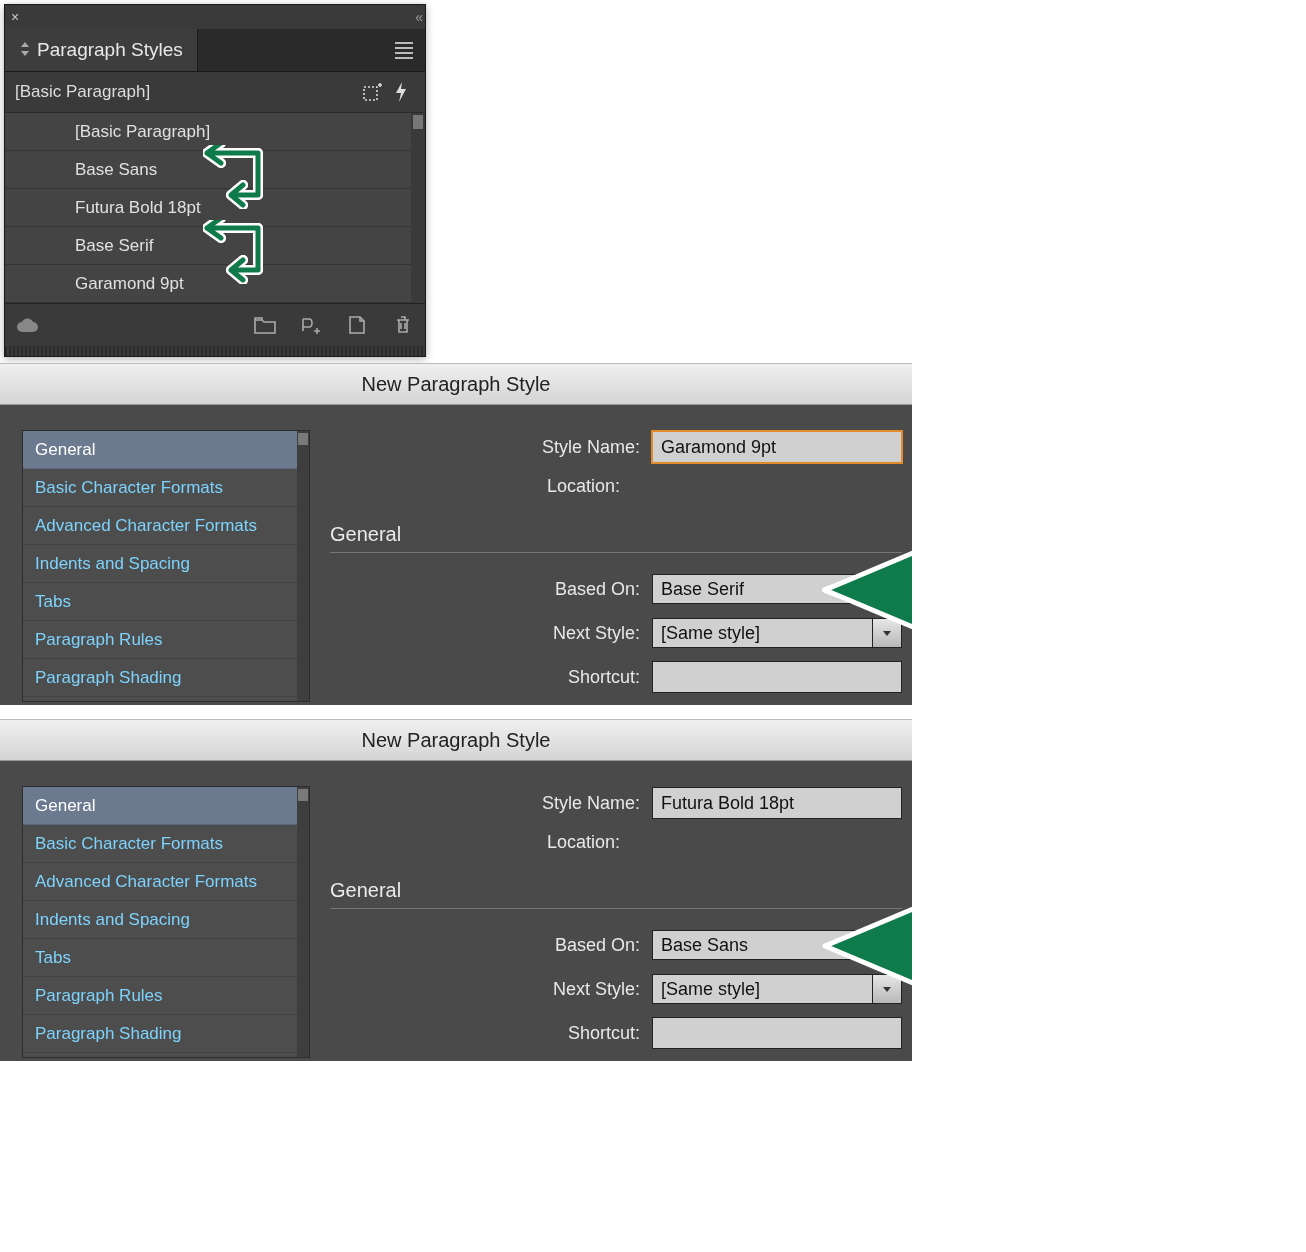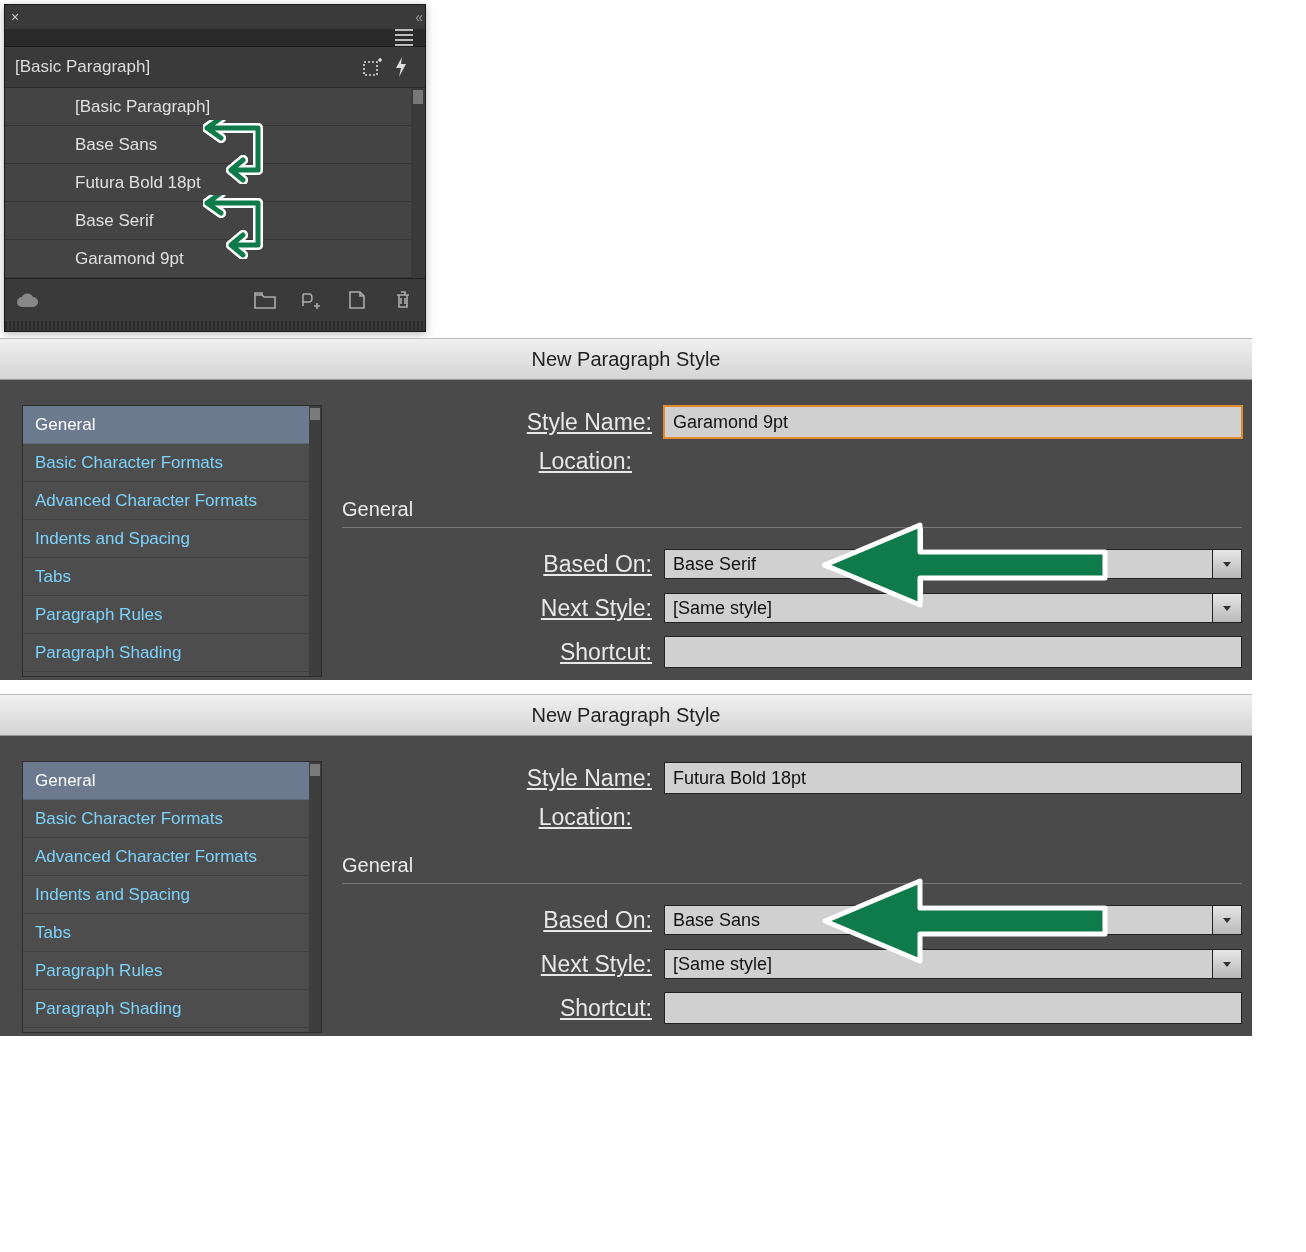--- a/index.html
+++ b/index.html
@@ -114,21 +114,21 @@
     background-size:4px 4px;
     background-position:center;
   }
   
   .callout-arrow {
     position:absolute;
     pointer-events:none;
     filter: drop-shadow(0 0 0 #fff);
   }
   
-  .dialog-wrap { width:1252px; margin-top:6px; position:relative; }
+  .dialog-wrap { width:912px; margin-top:6px; position:relative; }
   .dialog-titlebar {
     height:40px;
     background:linear-gradient(#f0f0f0,#d4d4d4);
     border-top:1px solid #bbb;
     border-bottom:1px solid #999;
     display:flex;
     align-items:center;
     justify-content:center;
     font-size:20px;
     color:#222;
@@ -183,23 +183,22 @@
   }
   .form-row {
     display:flex;
     align-items:center;
     height:44px;
   }
   .form-label {
     width:310px;
     text-align:right;
     padding-right:12px;
-    font-size:23px;
+    font-size:18px;
     color:#e8e8e8;
-    text-decoration:underline;
   }
   .form-input {
     flex:1;
     height:30px;
     background:#d0d0d0;
     border:1px solid #222;
     padding:0 8px;
     font-size:18px;
     font-family:inherit;
     color:#111;
@@ -253,20 +252,28 @@
 </style>
 </head>
 <body>
 
 <div class="panel" style="margin:4px 0 0 4px;">
   <div class="panel-top">
     <span class="close">×</span>
     <span class="collapse">«</span>
   </div>
   <div class="panel-tabs">
+    <div class="panel-tab">
+      <span class="sort-icon">
+        <svg width="12" height="14" viewBox="0 0 12 14">
+            <path d="M6 0 L10 5 H2 Z M6 14 L2 9 H10 Z" fill="#aaa"></path>
+          </svg>
+      </span>
+      <span>Paragraph Styles</span>
+    </div>
     <div class="panel-hamburger">
       <div class="hamburger-lines">
           <span></span>
           <span></span>
           <span></span>
           <span></span>
         </div>
     </div>
   </div>
   <div class="panel-subheader">

